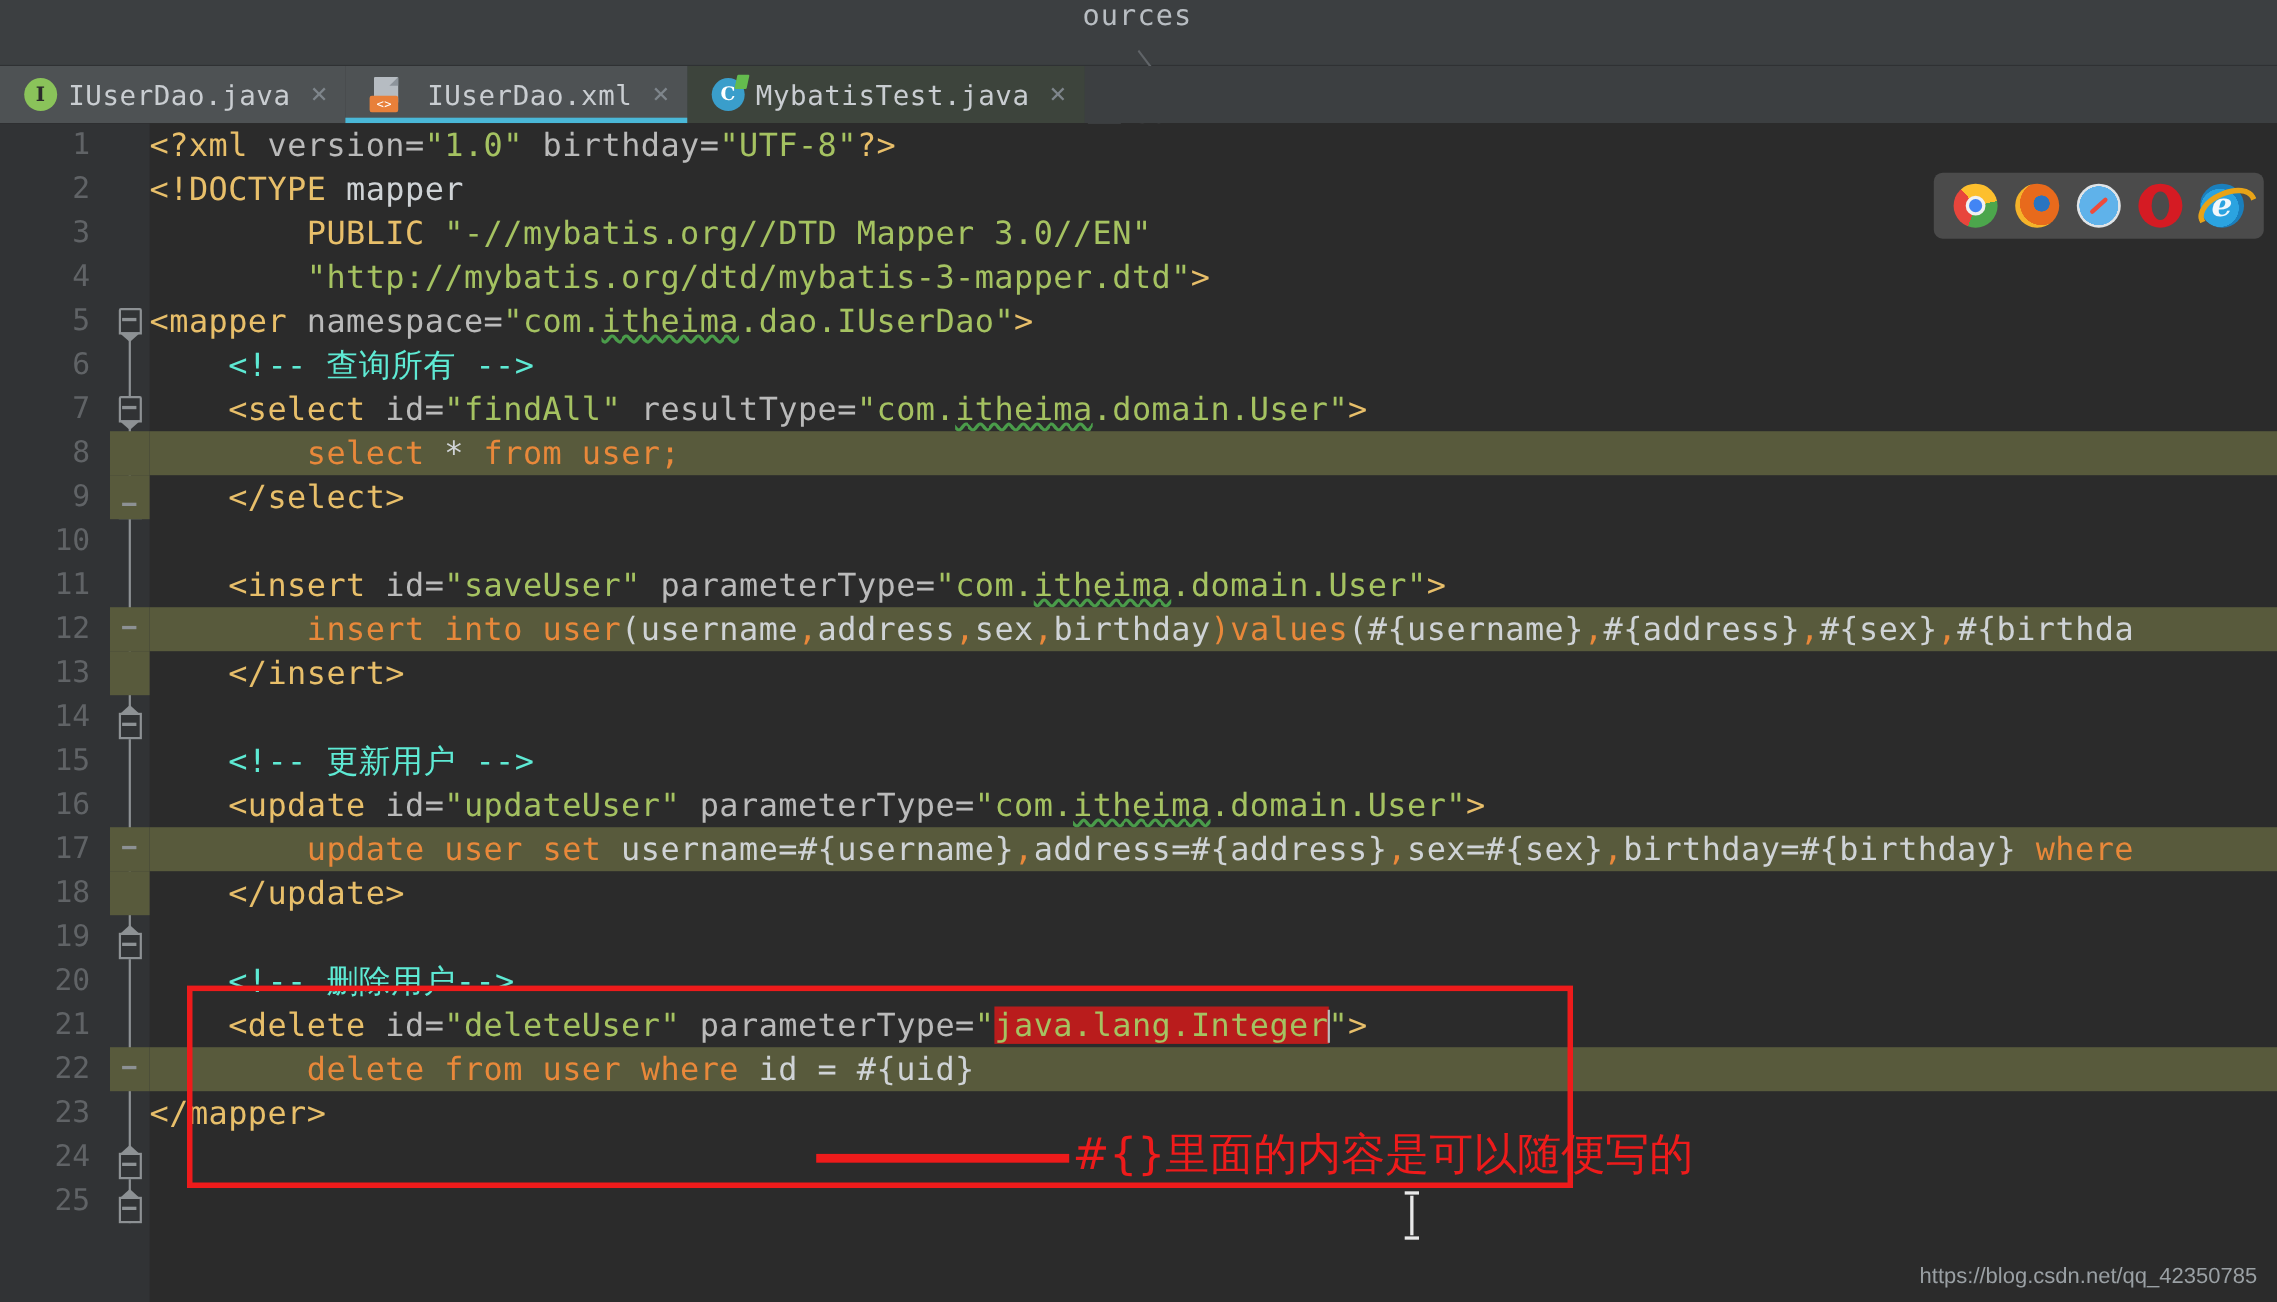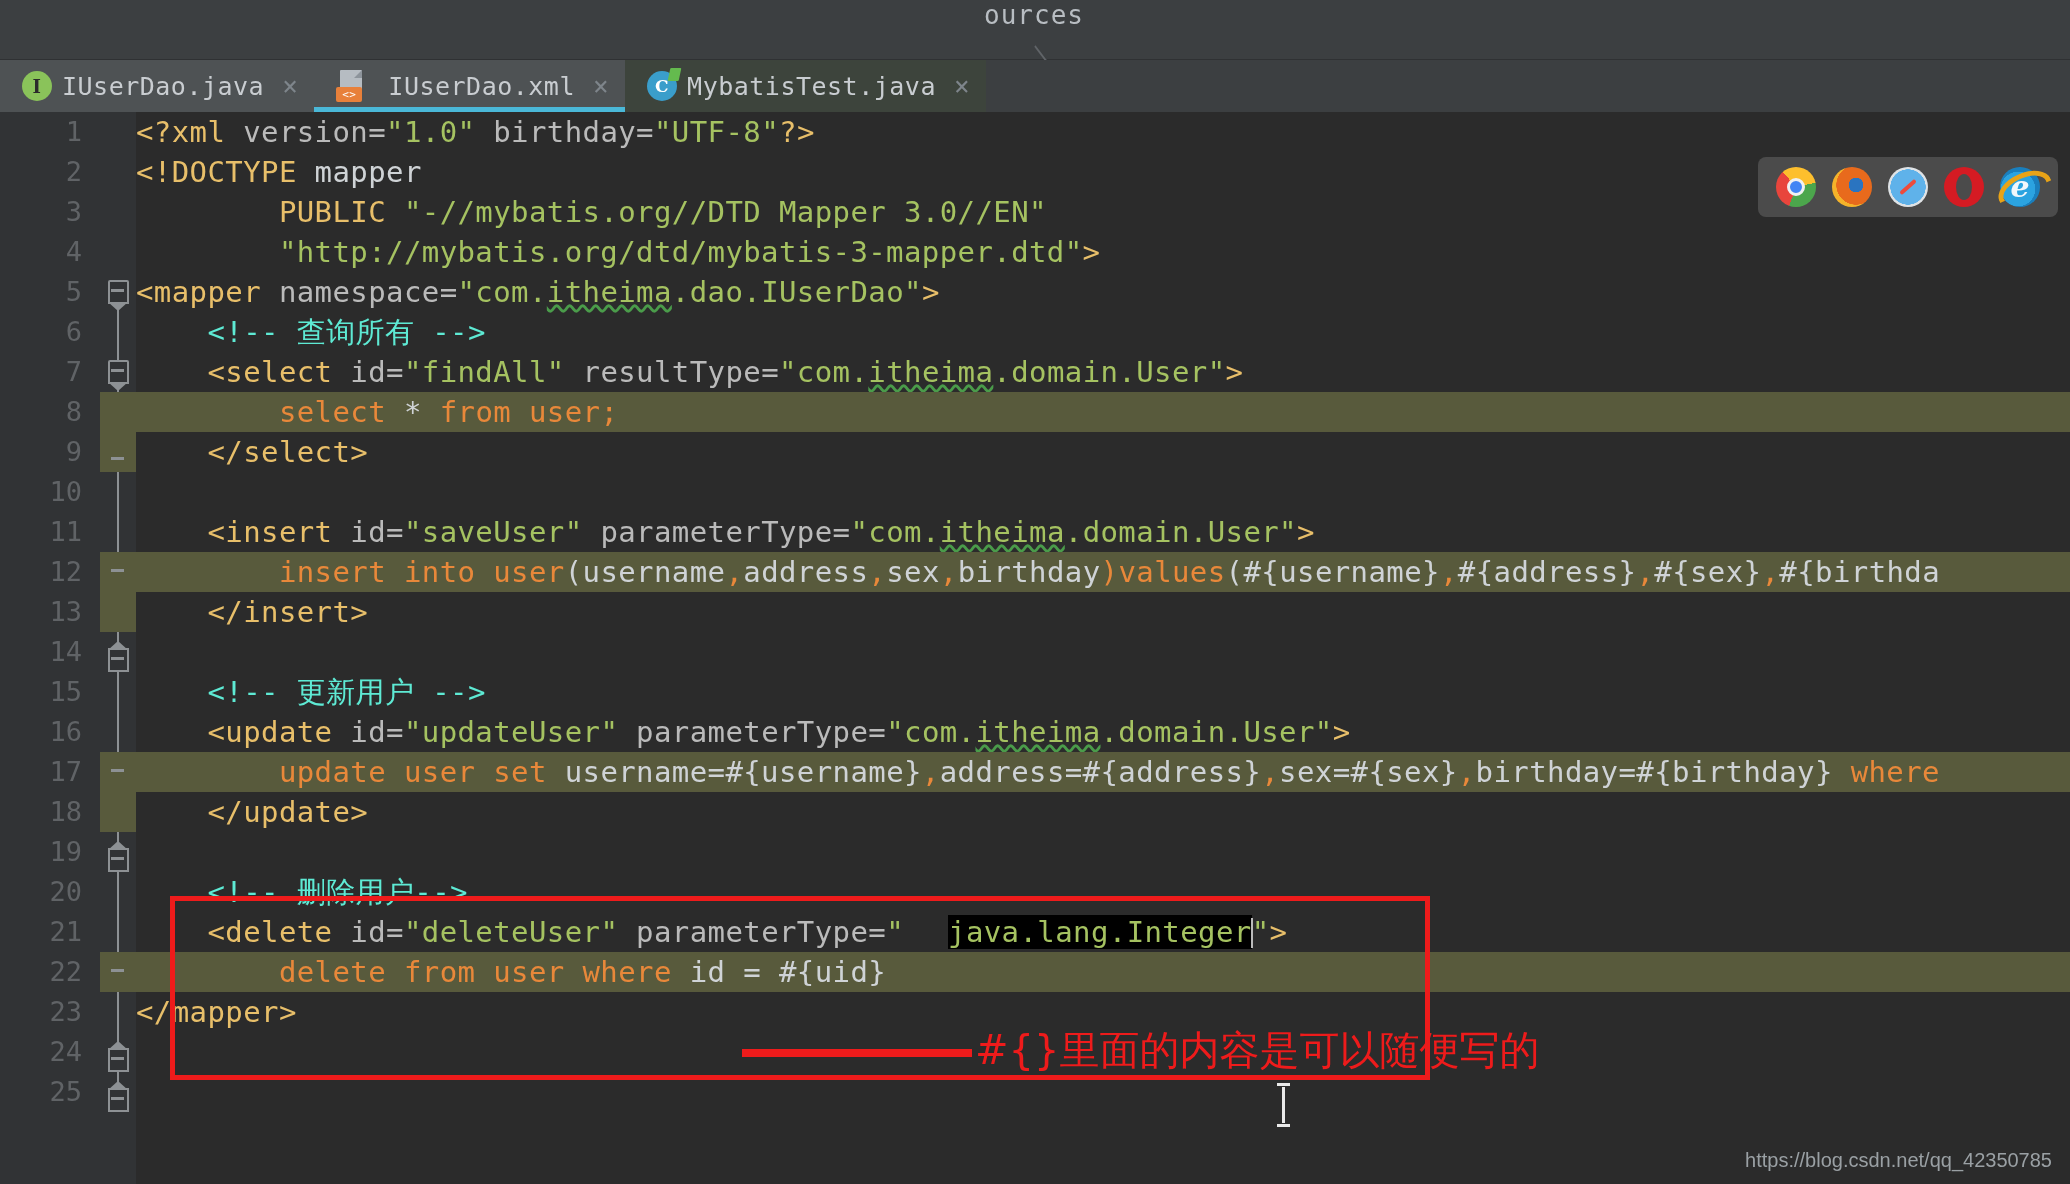--- a/index.html
+++ b/index.html
@@ -165,21 +165,21 @@
   }
 
   
   .k      { color: #e8bf6a; }
   .attr   { color: #bababa; text-align: center; }
   .str    { color: #a5c261; }
   .cmt    { color: #5eead4; }
   .sql    { color: #e8883a; }
   .plain  { color: #cfd3d6; }
   .wavy   { text-decoration: underline wavy #4a9c4a; text-decoration-skip-ink: none; }
-  .sel    { background: #000000; color: #a5c261; margin-left: 44px; }
+  .sel    { background: #b91c1c; color: #a5c261; }
   .caret  { display: inline-block; width: 2px; height: 30px;
             background: #bbbbbb; vertical-align: -6px; margin: 0 -1px; }
 
   
   .ibeam {
     position: absolute; left: 1277px; top: 971px; width: 12px; height: 44px;
     z-index: 30;
   }
   .ibeam .stem { position: absolute; left: 5px; top: 4px; width: 3px; height: 36px; background: #e9e9e9; }
   .ibeam .cap-t { position: absolute; left: 0; top: 0; width: 13px; height: 3px; background: #e9e9e9; }

